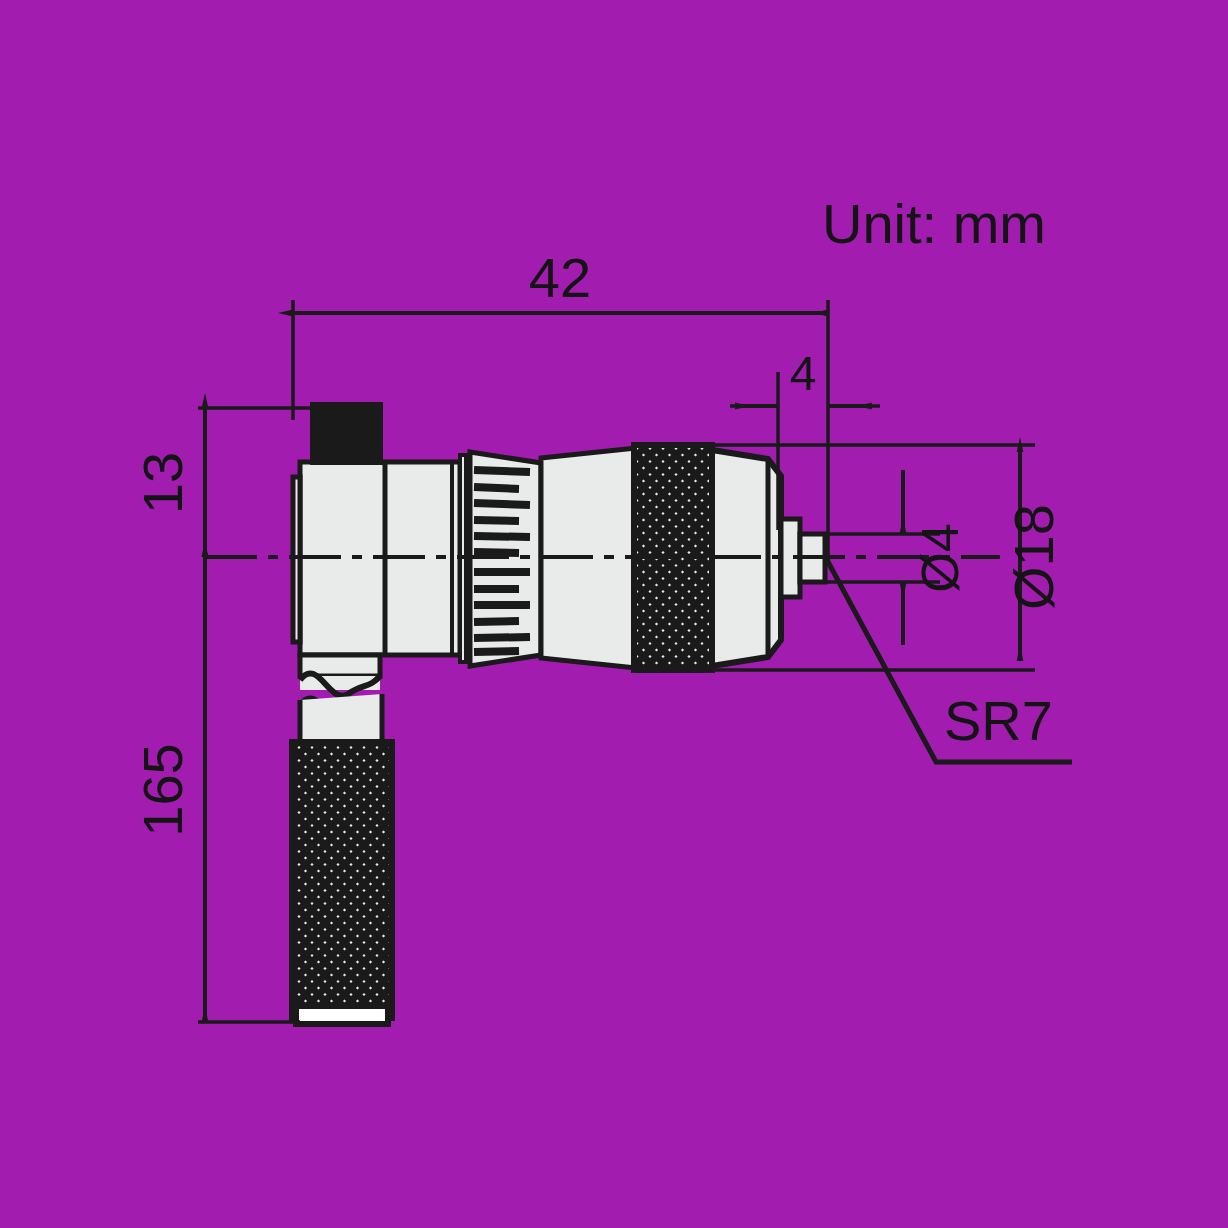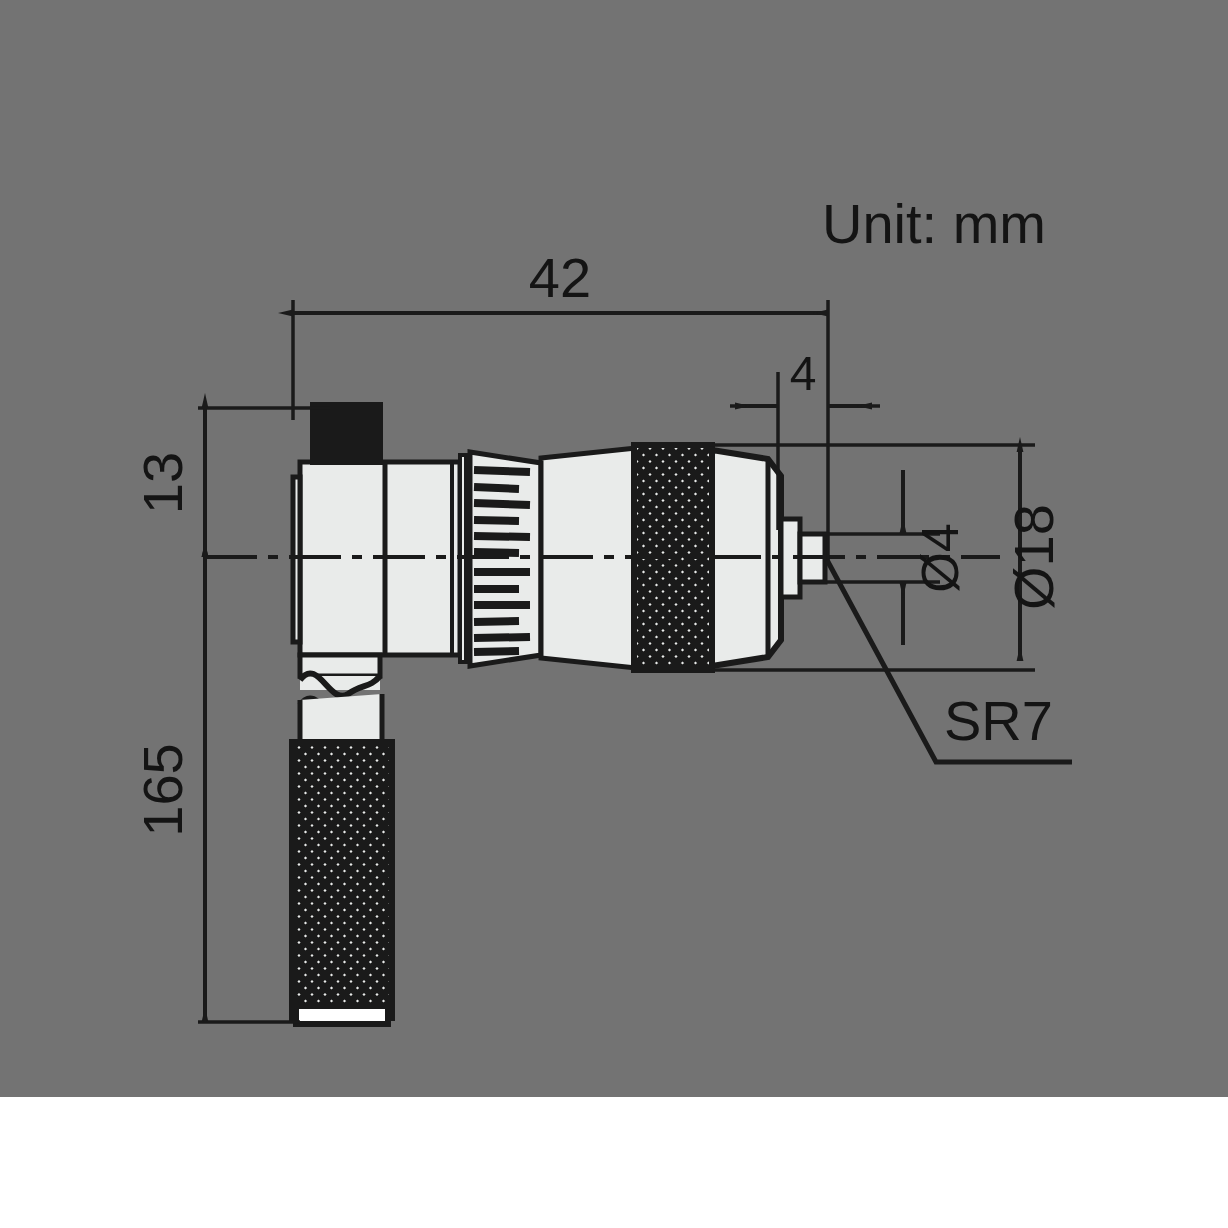--- a/index.html
+++ b/index.html
@@ -1,17 +1,17 @@
 <!DOCTYPE html>
 <html><head>
 <meta charset="utf-8">
 <style>
   html,body{margin:0;padding:0;background:#ffffff;}
   body{width:1228px;height:1228px;overflow:hidden;font-family:"Liberation Sans",sans-serif;}
-  #stage{position:relative;width:1228px;height:1097px;background:#737373;}
+  #stage{position:relative;width:1228px;height:1228px;background:#a21caf;}
   svg#dwg{position:absolute;left:0;top:0;width:1228px;height:1228px;display:block;}
   .lbl{font-family:"Liberation Sans",sans-serif;fill:#141414;font-weight:400;}
 </style>
 </head>
 <body>
 
 <div id="stage">
 <svg id="dwg" viewBox="0 0 1228 1228">
   <defs>
 

